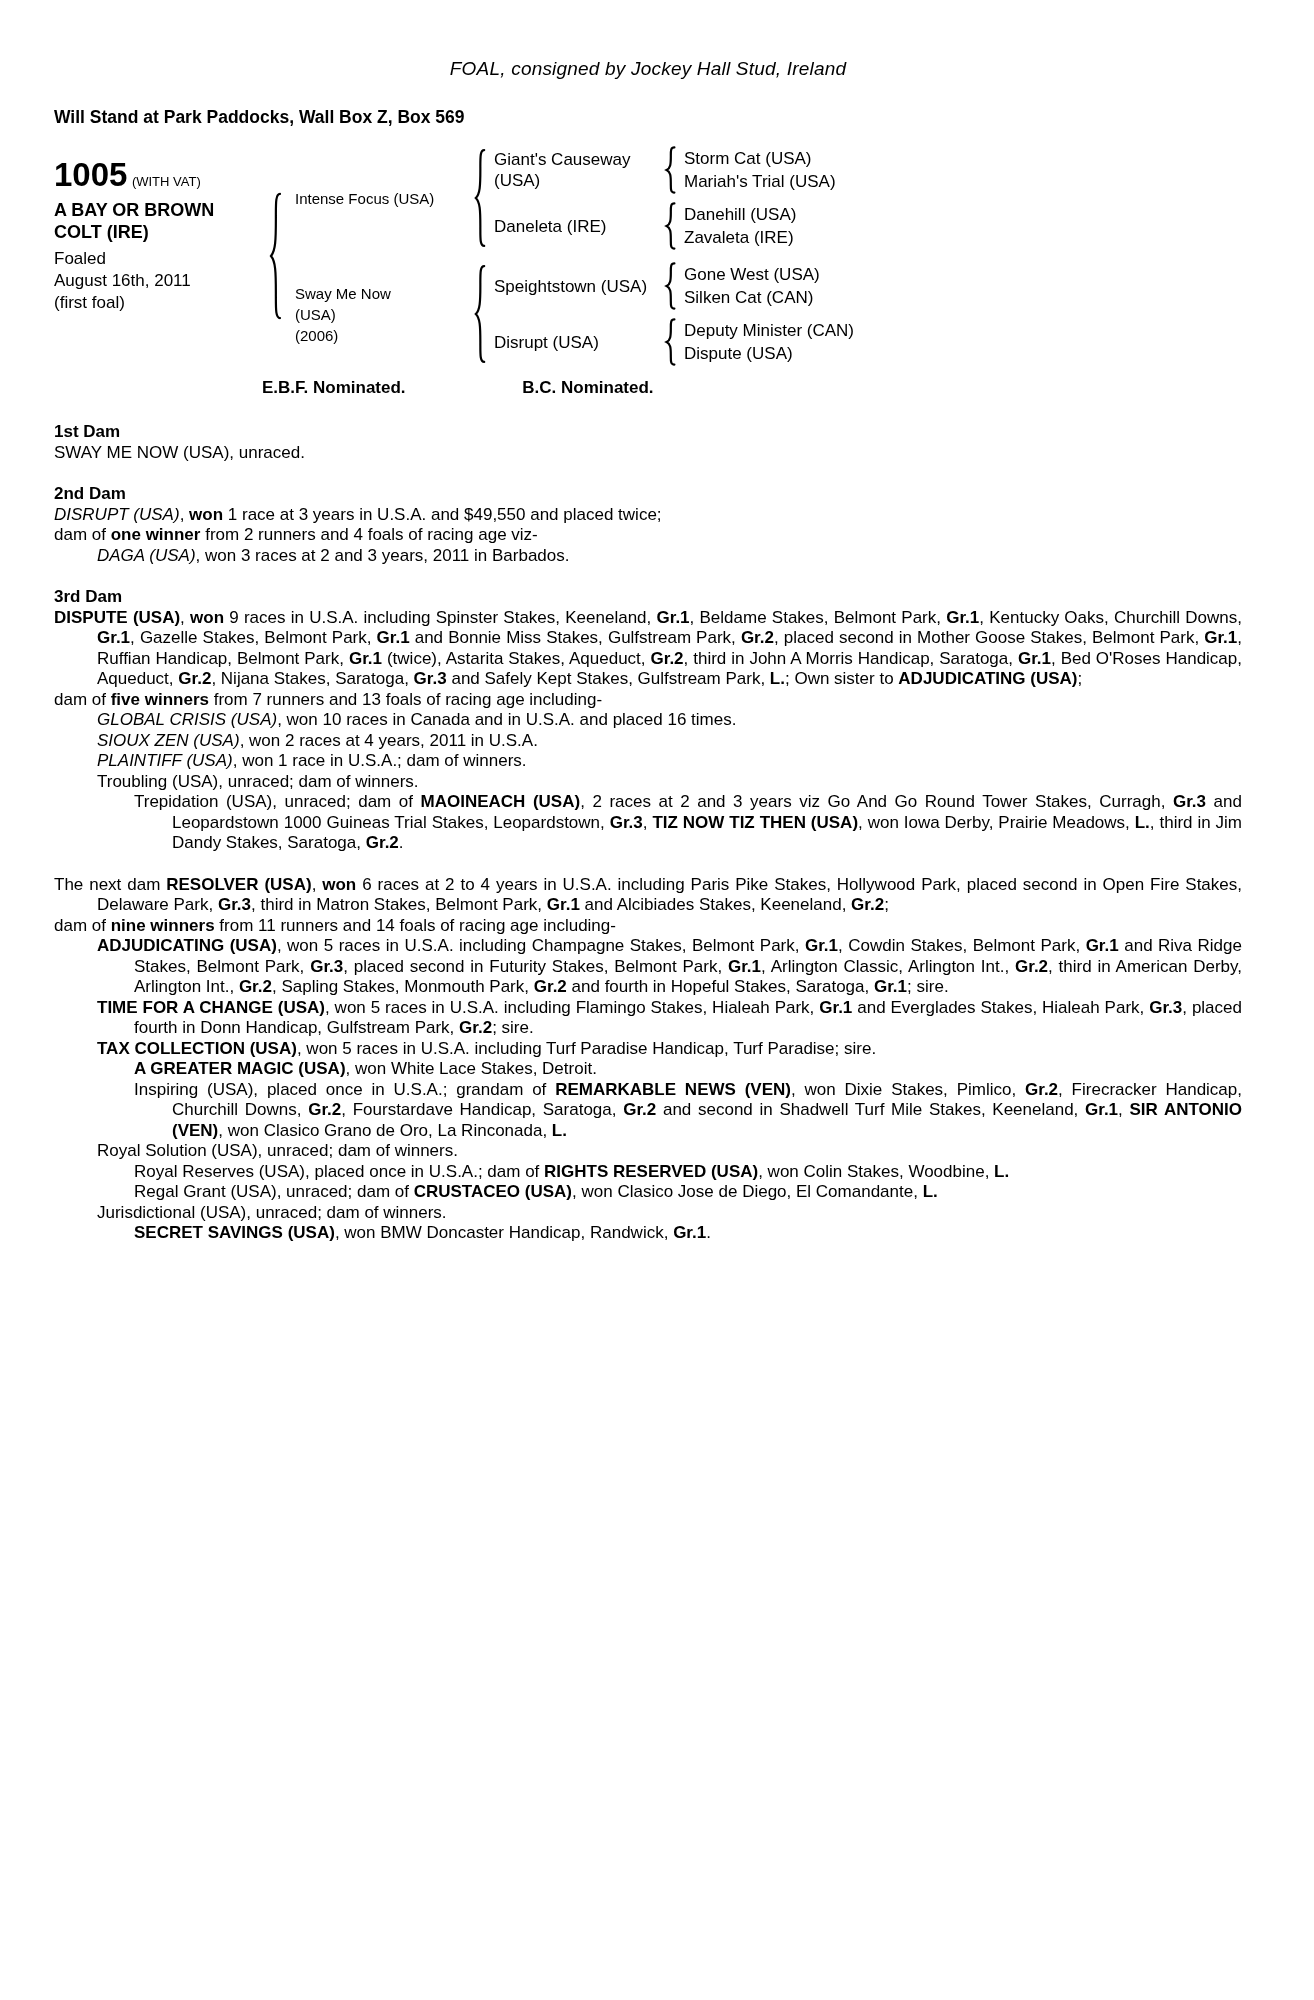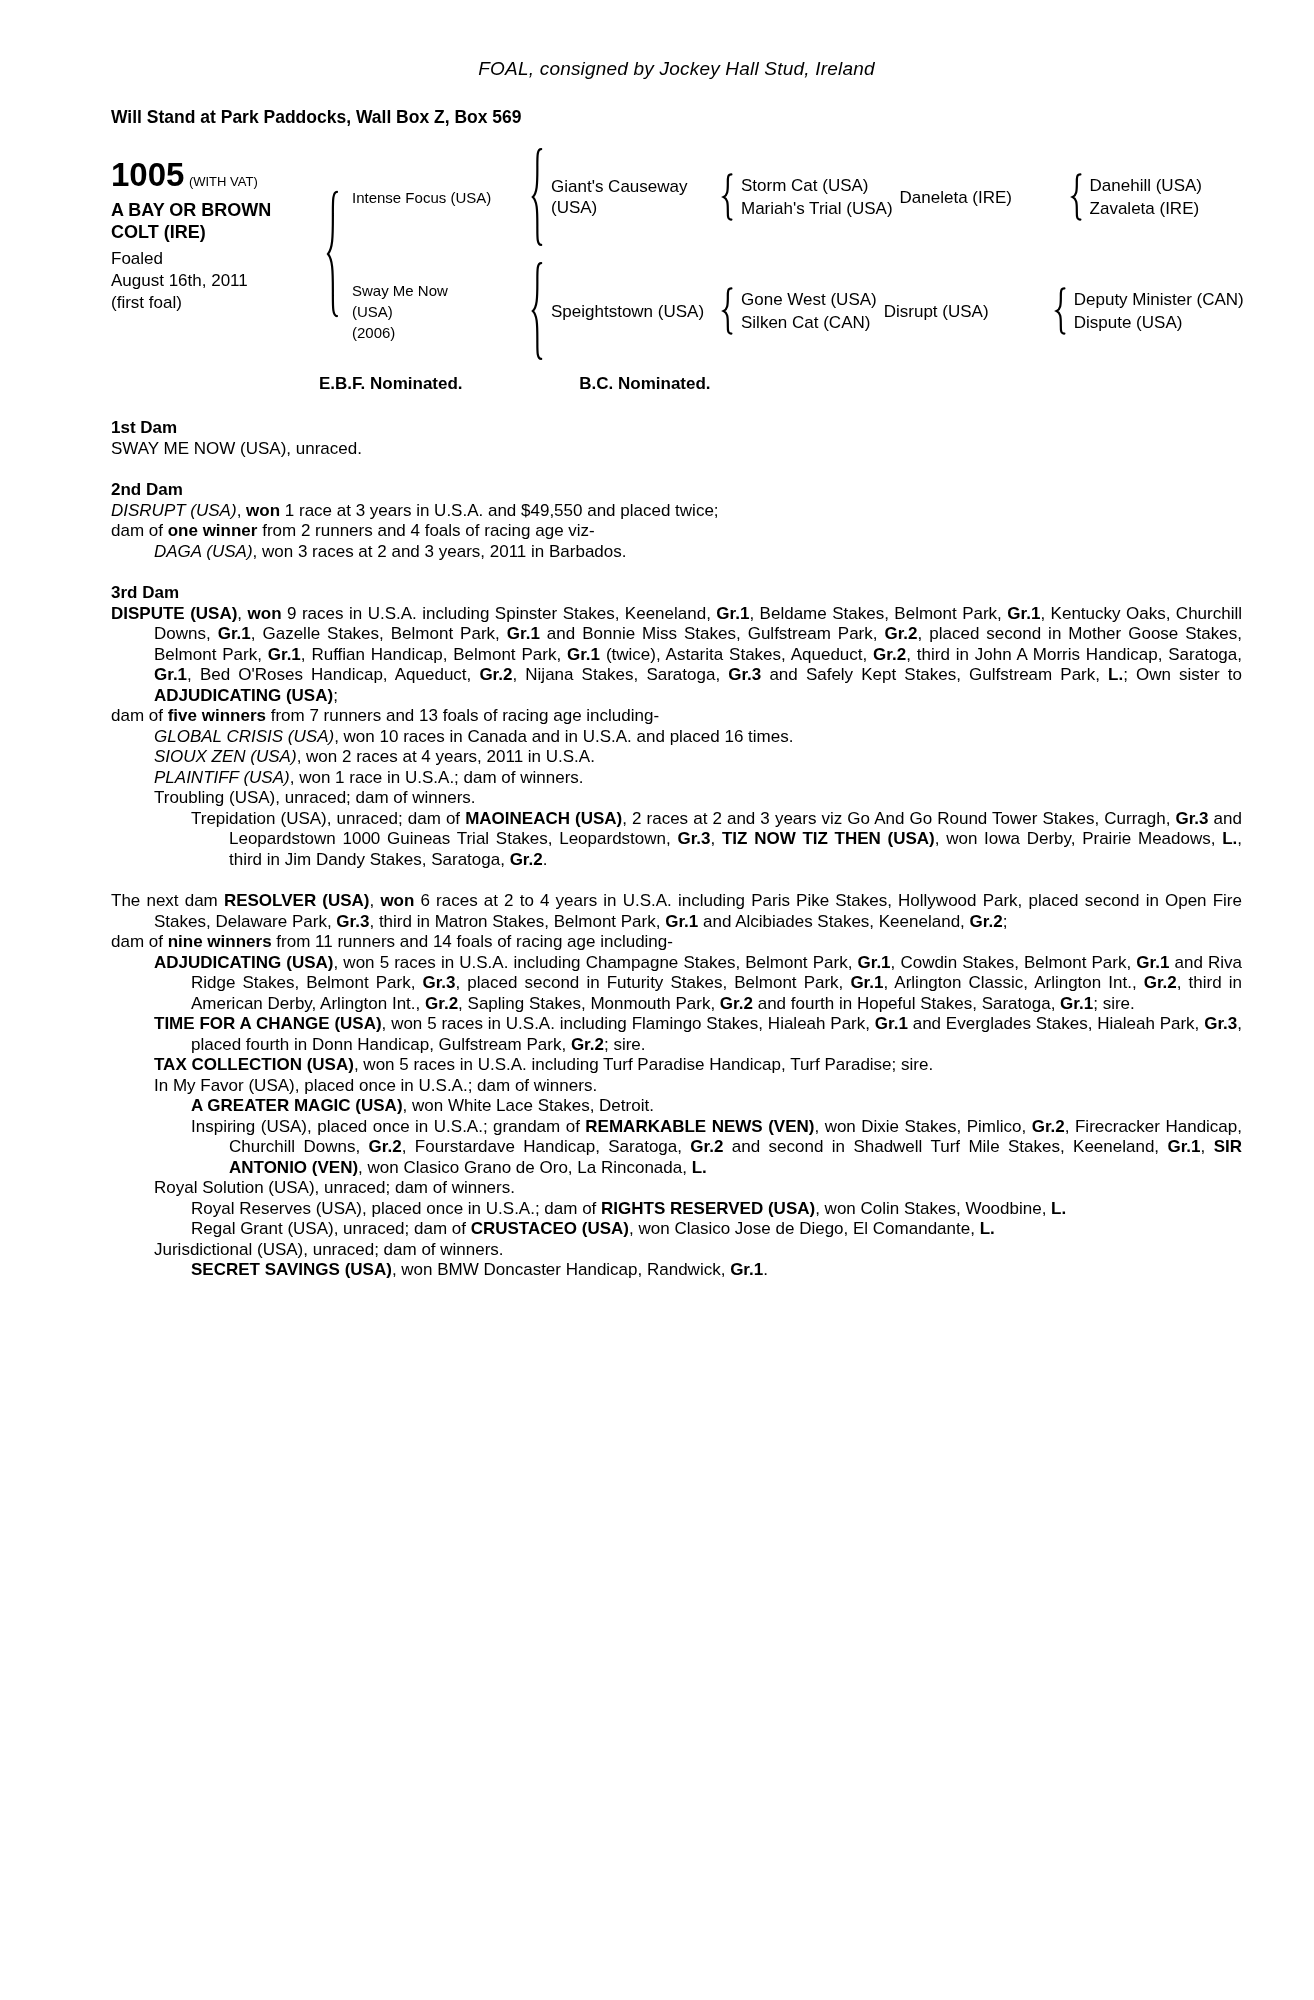--- a/index.html
+++ b/index.html
@@ -1,36 +1,36 @@
 <!DOCTYPE html>
 <html><head>
 <meta charset="utf-8">
 <style>
   * { margin:0; padding:0; box-sizing:border-box; }
   html,body { background:#ffffff; }
   body { font-family:"Liberation Sans", sans-serif; color:#000; }
-  .page { position:relative; width:1314px; height:2000px; background:#fff; padding:58px 72px 0 111px; overflow:hidden; }
+  .page { position:relative; width:1314px; height:2000px; background:#fff; padding:58px 72px 0 54px; overflow:hidden; }
 
   .title { font-size:19px; font-style:italic; text-align:center; letter-spacing:0.2px; }
   .stand-line { margin-top:27px; font-weight:bold; font-size:17.5px; }
 
   
   .ped-block { margin-top:18px; display:flex; align-items:flex-start; }
   .lot-info { width:212px; flex:none; padding-top:12px; }
   .lot-number { font-size:33px; font-weight:bold; line-height:34px; }
   .lot-vat { font-size:13px; }
   .lot-desc { margin-top:7px; font-size:18px; font-weight:bold; line-height:22px; width:175px; }
   .lot-line { font-size:17px; line-height:22px; }
   .lot-line.first { margin-top:5px; }
 
   .tree { display:flex; flex-direction:column; row-gap:12px; margin-left:6px; }
   .half { display:flex; align-items:center; }
   .gen1 { width:178px; flex:none; font-size:15px; line-height:21px; margin-left:6px; }
   .gen1-dam div { width:125px; }
-  .gen2col { display:flex; flex-direction:row; row-gap:8px; }
+  .gen2col { display:flex; flex-direction:column; row-gap:8px; }
   .g2row { display:flex; align-items:center; min-height:48px; }
   .gen2 { width:170px; flex:none; font-size:17px; line-height:21px; margin-left:7px; }
   .gen3col { margin-left:7px; }
   .gen3 { font-size:17px; line-height:23px; white-space:nowrap; }
 
   .brace { flex:none; display:block; }
   .br-s { width:13px; height:48px; }
   .br-m { width:14px; height:102px; }
   .br-main { width:15px; height:132px; align-self:center; margin-left:2px; }
 
@@ -159,21 +159,20 @@
       <p class="para ind1"><span class="st-i">GLOBAL CRISIS (USA)</span><span>, won 10 races in Canada and in U.S.A. and placed 16 times.</span></p>
       <p class="para ind1"><span class="st-i">SIOUX ZEN (USA)</span><span>, won 2 races at 4 years, 2011 in U.S.A.</span></p>
       <p class="para ind1"><span class="st-i">PLAINTIFF (USA)</span><span>, won 1 race in U.S.A.; dam of winners.</span></p>
       <p class="para ind1"><span>Troubling (USA), unraced; dam of winners.</span></p>
       <p class="para ind2"><span>Trepidation (USA), unraced; dam of </span><span class="st-b">MAOINEACH (USA)</span><span>, 2 races at 2 and 3 years viz Go And Go Round Tower Stakes, Curragh, </span><span class="st-b">Gr.3</span><span> and Leopardstown 1000 Guineas Trial Stakes, Leopardstown, </span><span class="st-b">Gr.3</span><span>, </span><span class="st-b">TIZ NOW TIZ THEN (USA)</span><span>, won Iowa Derby, Prairie Meadows, </span><span class="st-b">L.</span><span>, third in Jim Dandy Stakes, Saratoga, </span><span class="st-b">Gr.2</span><span>.</span></p>
       <p class="para ind0 gap"><span>The next dam </span><span class="st-b">RESOLVER (USA)</span><span>, </span><span class="st-b">won</span><span> 6 races at 2 to 4 years in U.S.A. including Paris Pike Stakes, Hollywood Park, placed second in Open Fire Stakes, Delaware Park, </span><span class="st-b">Gr.3</span><span>, third in Matron Stakes, Belmont Park, </span><span class="st-b">Gr.1</span><span> and Alcibiades Stakes, Keeneland, </span><span class="st-b">Gr.2</span><span>;</span></p>
       <p class="para ind0"><span>dam of </span><span class="st-b">nine winners</span><span> from 11 runners and 14 foals of racing age including-</span></p>
       <p class="para ind1"><span class="st-b">ADJUDICATING (USA)</span><span>, won 5 races in U.S.A. including Champagne Stakes, Belmont Park, </span><span class="st-b">Gr.1</span><span>, Cowdin Stakes, Belmont Park, </span><span class="st-b">Gr.1</span><span> and Riva Ridge Stakes, Belmont Park, </span><span class="st-b">Gr.3</span><span>, placed second in Futurity Stakes, Belmont Park, </span><span class="st-b">Gr.1</span><span>, Arlington Classic, Arlington Int., </span><span class="st-b">Gr.2</span><span>, third in American Derby, Arlington Int., </span><span class="st-b">Gr.2</span><span>, Sapling Stakes, Monmouth Park, </span><span class="st-b">Gr.2</span><span> and fourth in Hopeful Stakes, Saratoga, </span><span class="st-b">Gr.1</span><span>; sire.</span></p>
       <p class="para ind1"><span class="st-b">TIME FOR A CHANGE (USA)</span><span>, won 5 races in U.S.A. including Flamingo Stakes, Hialeah Park, </span><span class="st-b">Gr.1</span><span> and Everglades Stakes, Hialeah Park, </span><span class="st-b">Gr.3</span><span>, placed fourth in Donn Handicap, Gulfstream Park, </span><span class="st-b">Gr.2</span><span>; sire.</span></p>
       <p class="para ind1"><span class="st-b">TAX COLLECTION (USA)</span><span>, won 5 races in U.S.A. including Turf Paradise Handicap, Turf Paradise; sire.</span></p>
-      <p class="para ind1"><span>In My Favor (USA), placed once in U.S.A.; dam of winners.</span></p>
       <p class="para ind2"><span class="st-b">A GREATER MAGIC (USA)</span><span>, won White Lace Stakes, Detroit.</span></p>
       <p class="para ind2"><span>Inspiring (USA), placed once in U.S.A.; grandam of </span><span class="st-b">REMARKABLE NEWS (VEN)</span><span>, won Dixie Stakes, Pimlico, </span><span class="st-b">Gr.2</span><span>, Firecracker Handicap, Churchill Downs, </span><span class="st-b">Gr.2</span><span>, Fourstardave Handicap, Saratoga, </span><span class="st-b">Gr.2</span><span> and second in Shadwell Turf Mile Stakes, Keeneland, </span><span class="st-b">Gr.1</span><span>, </span><span class="st-b">SIR ANTONIO (VEN)</span><span>, won Clasico Grano de Oro, La Rinconada, </span><span class="st-b">L.</span></p>
       <p class="para ind1"><span>Royal Solution (USA), unraced; dam of winners.</span></p>
       <p class="para ind2"><span>Royal Reserves (USA), placed once in U.S.A.; dam of </span><span class="st-b">RIGHTS RESERVED (USA)</span><span>, won Colin Stakes, Woodbine, </span><span class="st-b">L.</span></p>
       <p class="para ind2"><span>Regal Grant (USA), unraced; dam of </span><span class="st-b">CRUSTACEO (USA)</span><span>, won Clasico Jose de Diego, El Comandante, </span><span class="st-b">L.</span></p>
       <p class="para ind1"><span>Jurisdictional (USA), unraced; dam of winners.</span></p>
       <p class="para ind2"><span class="st-b">SECRET SAVINGS (USA)</span><span>, won BMW Doncaster Handicap, Randwick, </span><span class="st-b">Gr.1</span><span>.</span></p>
     </div>
 
 </div>

